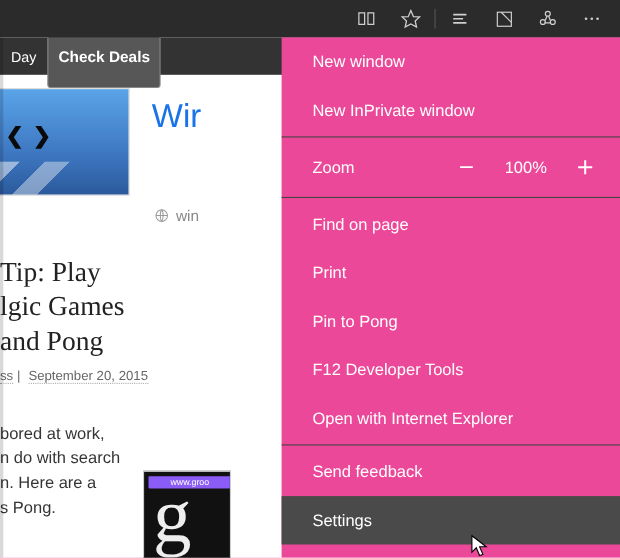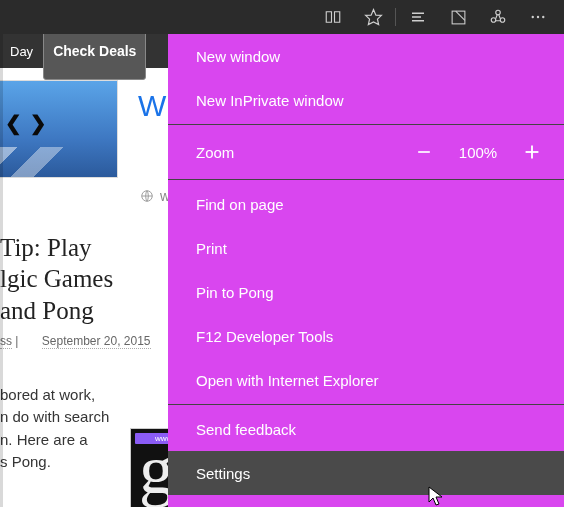--- a/index.html
+++ b/index.html
@@ -105,21 +105,21 @@
     font-size: 25px;
     line-height: 1.25;
     color: #222;
   }
   .byline {
     margin-top: 8px;
     font-size: 12px;
     color: #666;
   }
   .byline .author { border-bottom: 1px dotted #aaa; margin-top: 16px; }
-  .byline .date { border-bottom: 1px dotted #aaa; margin-left: 20px;}
+  .byline .date { border-bottom: 1px dotted #aaa; margin-left: 4px;}
   .excerpt {
     margin-top: 36px;
     font-size: 15px;
     color: #353535;
     line-height: 1.5;
     max-width: 140px;
   }
   .sidecard {
     position: absolute;
     left: 130px; top: 394px;
@@ -135,23 +135,23 @@
   .sidecard .g {
     font-family: Georgia, serif; color:#eee; font-size:70px;
     position:absolute; left:8px; top:6px; line-height:1;
   }
 
   
   .menu {
     position: absolute;
     top: 34px;
     right: 0;
-    width: 396px;
+    width: 308px;
     height: 473px;
-    background: #d946ef;
+    background: #ec4899;
     color: #fff;
     z-index: 10;
     display: flex;
     flex-direction: column;
     font-size: 15px;
   }
   .menu .item {
     padding: 0 28px;
     height: 44px;
     display: flex;

